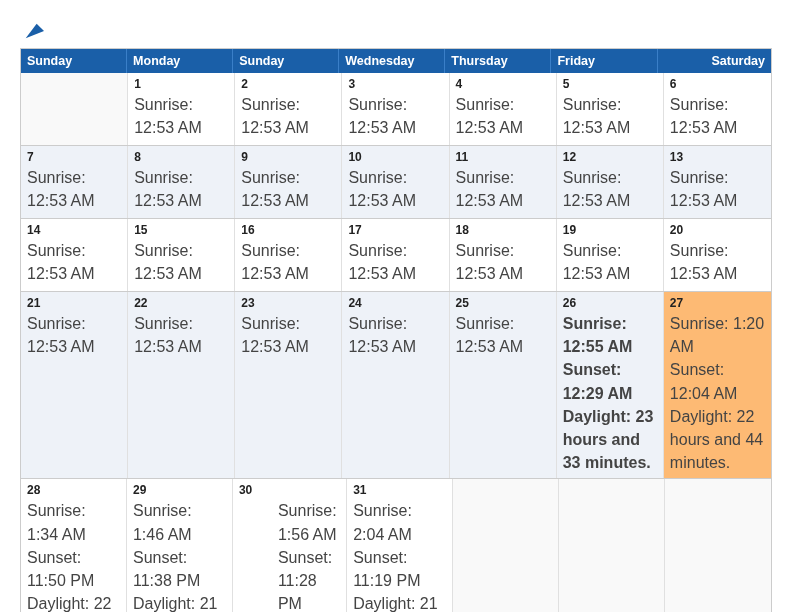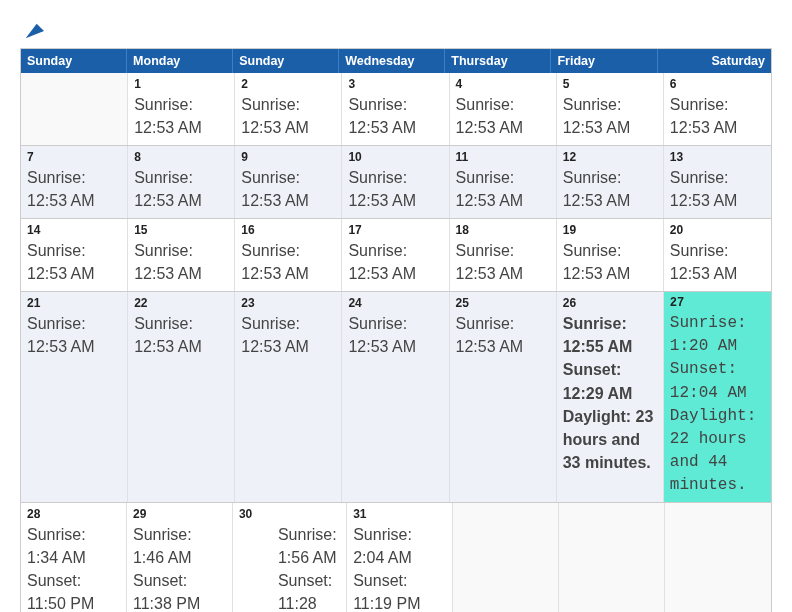--- a/index.html
+++ b/index.html
@@ -257,21 +257,21 @@
           <div class="cal-cell" style="background: rgb(238, 242, 248);">
             <span class="day-number">25</span>
             <div class="day-info" style="white-space: pre-line;">Sunrise: 12:53 AM</div>
           </div>
           <div class="cal-cell" style="background: rgb(238, 242, 248);">
             <span class="day-number">26</span>
             <div class="day-info" style="white-space: pre-line; font-weight: bold;">Sunrise: 12:55 AM
 Sunset: 12:29 AM
 Daylight: 23 hours and 33 minutes.</div>
           </div>
-          <div class="cal-cell" style="background: #5eead4; font-family: Liberation Mono, monospace;">
+          <div class="cal-cell" style="background: #fdba74;">
             <span class="day-number">27</span>
             <div class="day-info" style="white-space: pre-line;">Sunrise: 1:20 AM
 Sunset: 12:04 AM
 Daylight: 22 hours and 44 minutes.</div>
           </div>
         </div>
         <div class="cal-week">
           <div class="cal-cell">
             <span class="day-number">28</span>
             <div class="day-info" style="white-space: pre-line;">Sunrise: 1:34 AM

